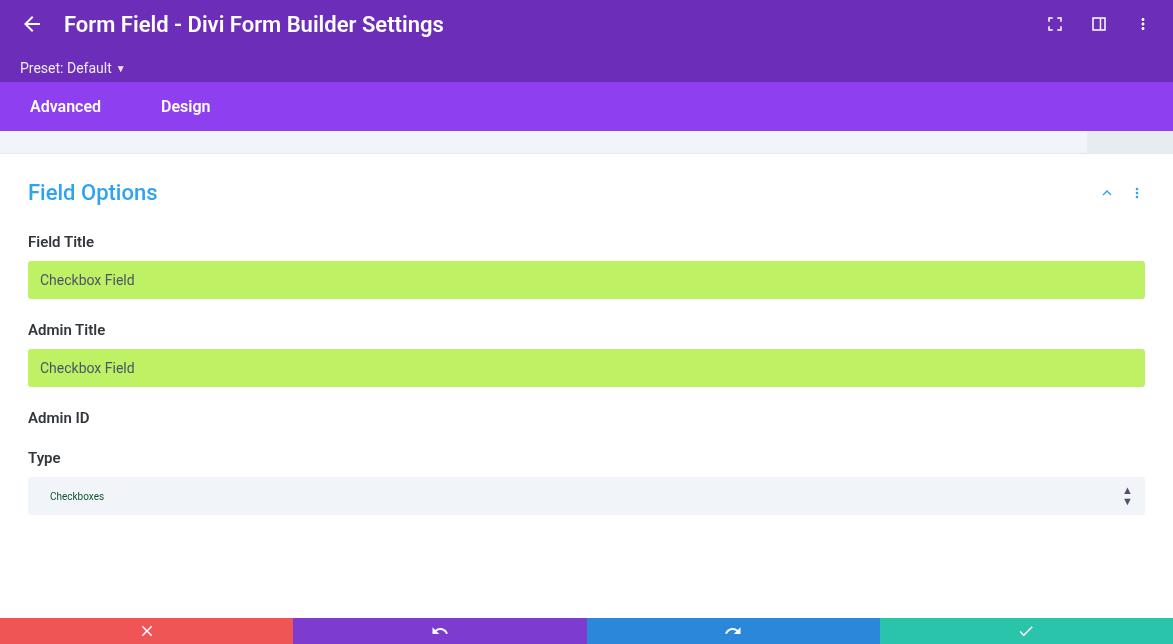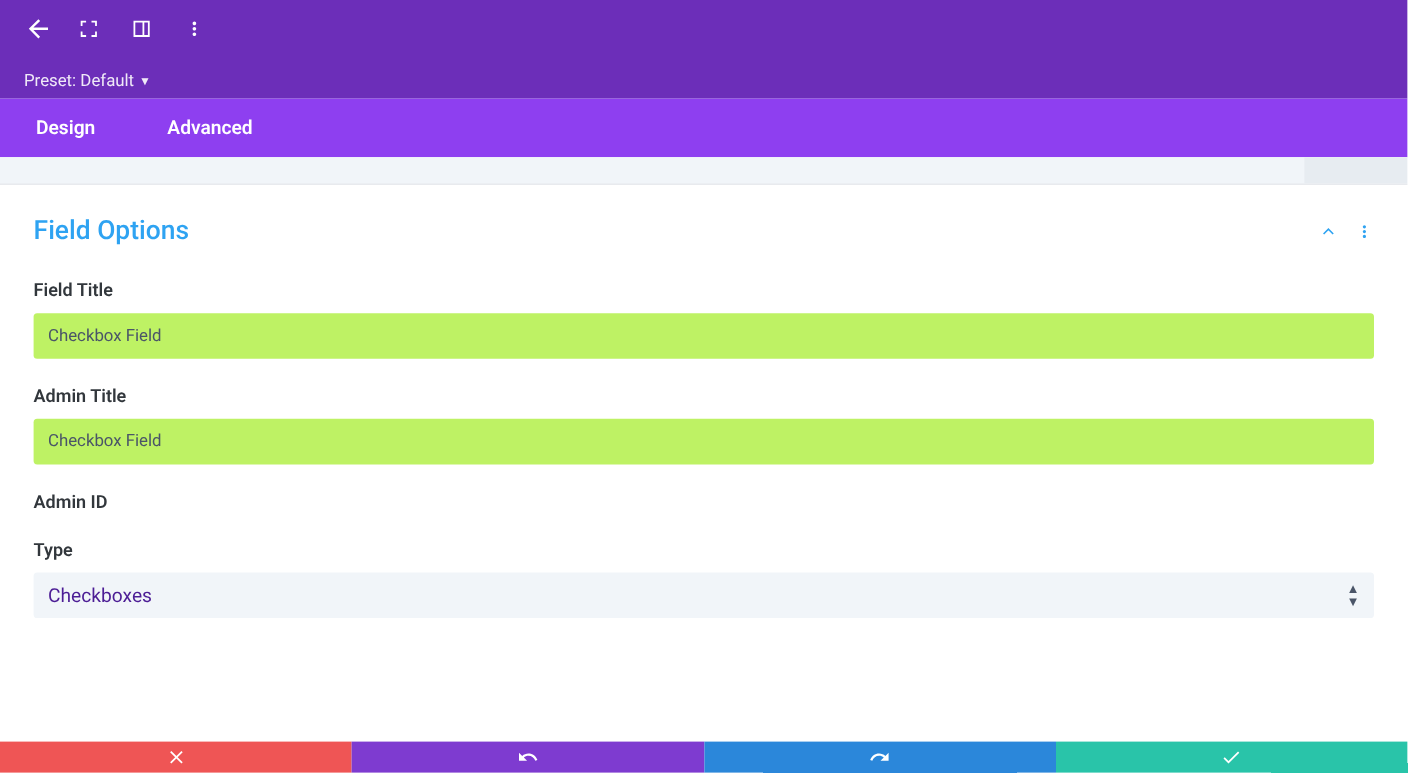--- a/index.html
+++ b/index.html
@@ -169,23 +169,23 @@
     }
     .field-select-wrap {
       position: relative;
       width: 100%;
     }
     .field-select {
       width: 100%;
       background: #f1f5f9;
       border: none;
       border-radius: 3px;
-      padding: 10px 12px;
-      font-size: 16px;
-      color: #4c1d95;
+      padding: 10px 22px;
+      font-size: 10px;
+      color: #14532d;
       font-family: inherit;
       appearance: none;
       -webkit-appearance: none;
       height: 38px;
       cursor: pointer;
     }
     .select-caret {
       position: absolute;
       right: 12px;
       top: 50%;
@@ -227,20 +227,21 @@
 </head>
 <body>
 
 <div class="header">
   <div class="header-top">
     <div class="back-icon">
       <svg viewBox="0 0 24 24" width="24" height="24">
           <path d="M20 11H7.83l5.59-5.59L12 4l-8 8 8 8 1.41-1.41L7.83 13H20v-2z"></path>
         </svg>
     </div>
+    <div class="title">Form Field - Divi Form Builder Settings</div>
     <div class="header-icons">
       <div class="header-icon">
         <svg viewBox="0 0 24 24" width="18" height="18">
             <path d="M3 3h6v2H5v4H3V3m12 0h6v6h-2V5h-4V3m4 12h2v6h-6v-2h4v-4M5 15v4h4v2H3v-6h2z"></path>
           </svg>
       </div>
       <div class="header-icon">
         <svg viewBox="0 0 24 24" width="18" height="18">
             <path d="M3 3h18v18H3V3m2 2v14h8V5H5m10 0v14h4V5h-4z"></path>
           </svg>
@@ -252,22 +253,22 @@
       </div>
     </div>
   </div>
   <div class="preset-row">
     <span>Preset: Default</span>
     <span class="preset-caret">▼</span>
   </div>
 </div>
 
 <div class="tabs">
+  <div class="tab">Advanced</div>
   <div class="tab">Design</div>
-  <div class="tab">Advanced</div>
 </div>
 
 <div class="top-bar">
   <div class="top-bar-right"></div>
 </div>
 
 <div class="content">
   <div class="section">
     <div class="section-header">
       <div class="section-title">Field Options</div>

